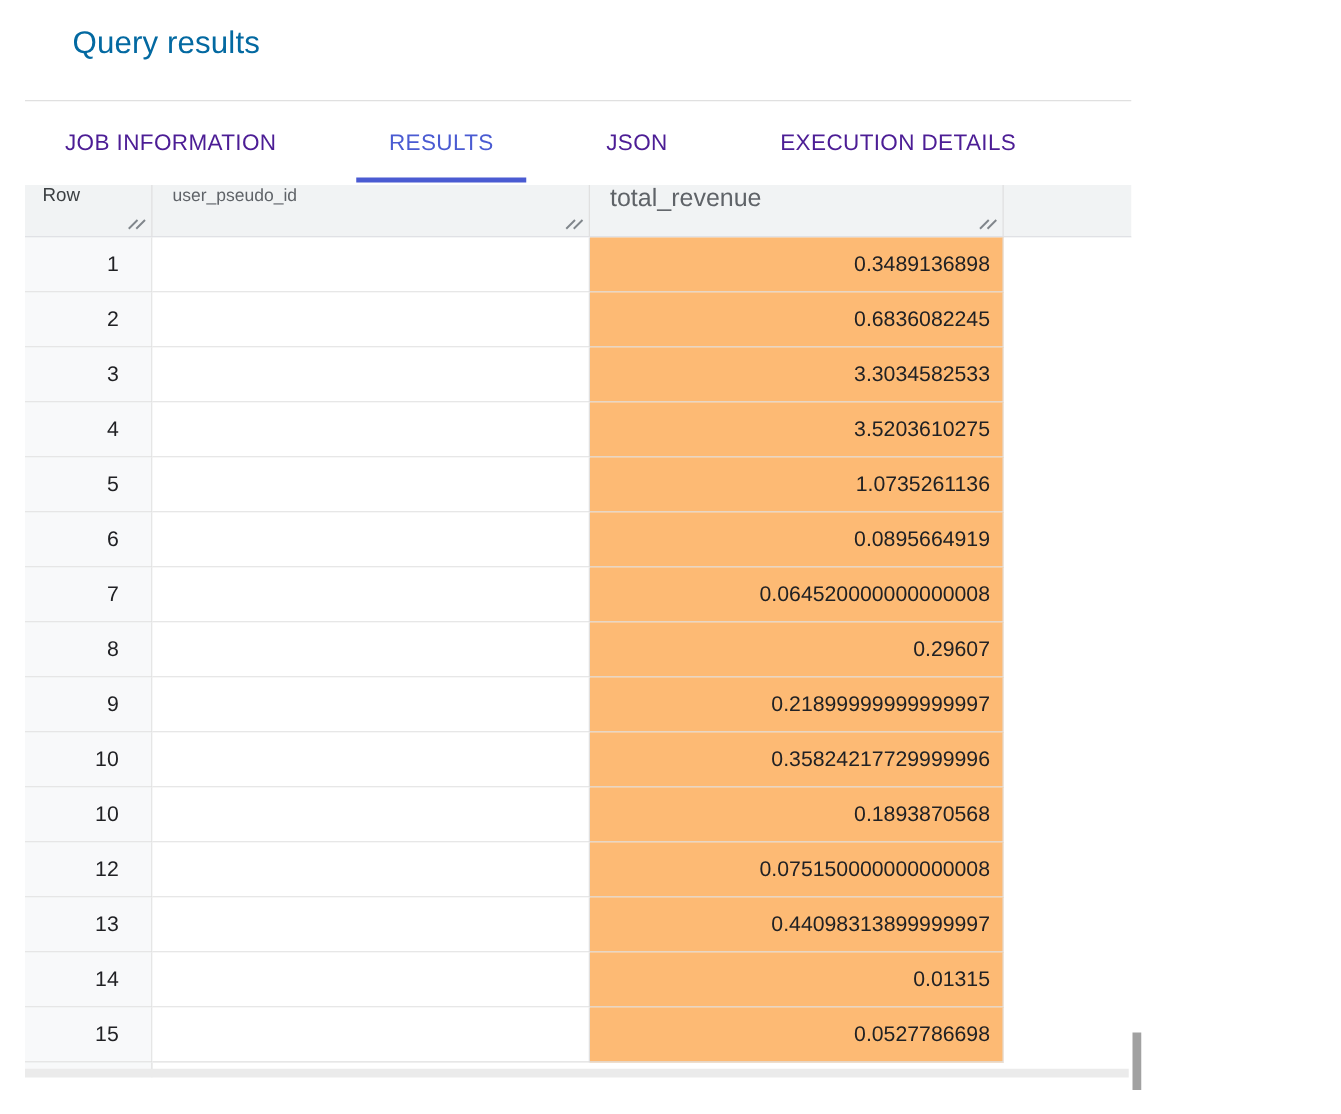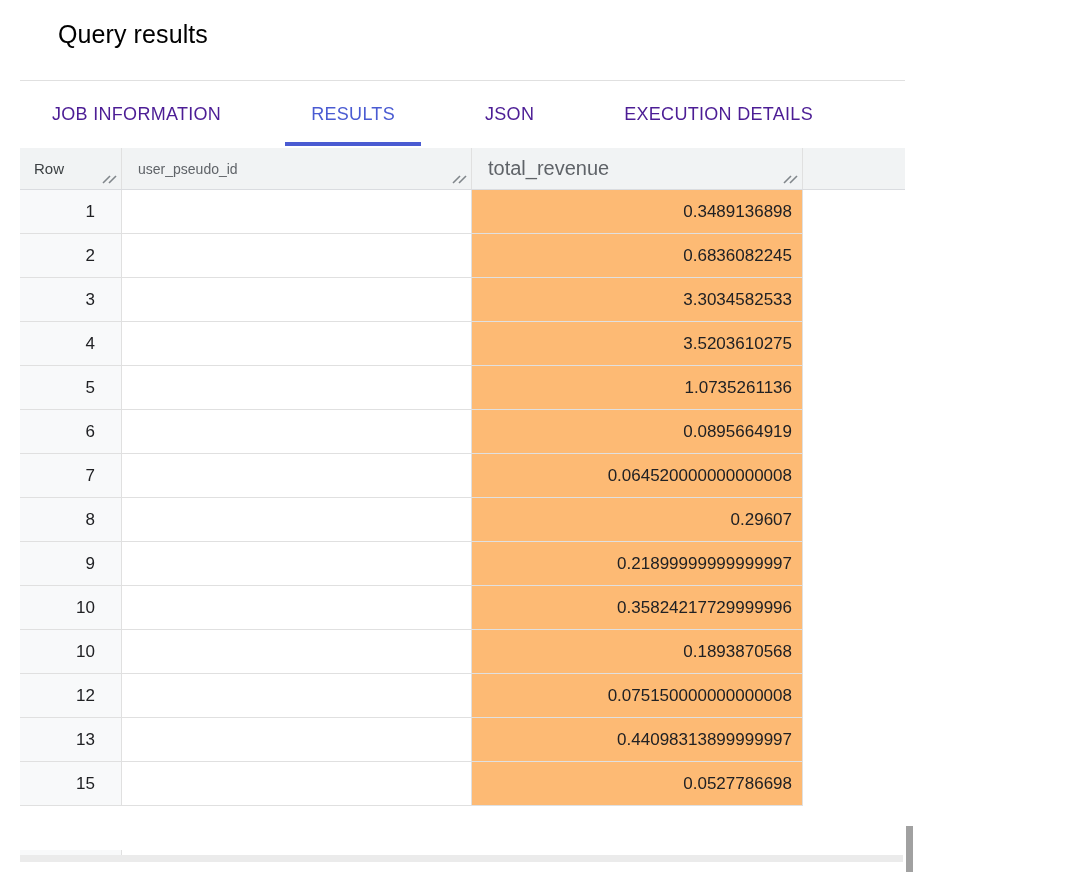--- a/index.html
+++ b/index.html
@@ -14,21 +14,21 @@
     color: #202124;
   }
 
   
   .title {
     position: absolute;
     left: 58px;
     top: 20px;
     font-size: 25px;
     font-weight: 400;
-    color: #000000;
+    color: #0369a1;
     letter-spacing: 0.1px;
   }
 
   
   .tabbar {
     position: absolute;
     left: 20px;
     top: 80px;
     width: 885px;
     height: 68px;
@@ -66,21 +66,20 @@
     top: 148px;
     width: 885px;
     height: 42px;
     background: #f1f3f4;
     border-bottom: 1px solid #dadce0;
     display: flex;
   }
   .hcell {
     position: relative;
     display: flex;
-    align-items: center;
     height: 100%;
   }
   .hcell.bordered { border-right: 1px solid #e0e0e0; }
   .h-row  { width: 102px; padding-left: 14px; font-size: 15px; color: #3c4043; }
   .h-user { width: 350px; padding-left: 16px; font-size: 14px; color: #5f6368; }
   .h-rev  { width: 331px; padding-left: 16px; font-size: 20px; color: #5f6368; }
   .h-fill { width: 102px; }
   .grip {
     position: absolute;
     right: 4px;
@@ -279,20 +278,26 @@
         <div class="cell c-rev">0.075150000000000008</div>
         <div class="cell c-fill"></div>
       </div>
       <div class="trow">
         <div class="cell c-row">13</div>
         <div class="cell c-user"></div>
         <div class="cell c-rev">0.44098313899999997</div>
         <div class="cell c-fill"></div>
       </div>
       <div class="trow">
+        <div class="cell c-row">14</div>
+        <div class="cell c-user"></div>
+        <div class="cell c-rev">0.01315</div>
+        <div class="cell c-fill"></div>
+      </div>
+      <div class="trow">
         <div class="cell c-row">15</div>
         <div class="cell c-user"></div>
         <div class="cell c-rev">0.0527786698</div>
         <div class="cell c-fill"></div>
       </div>
     </div>
 
   <div class="partial-row">
     <div class="p-row"></div>
   </div>

